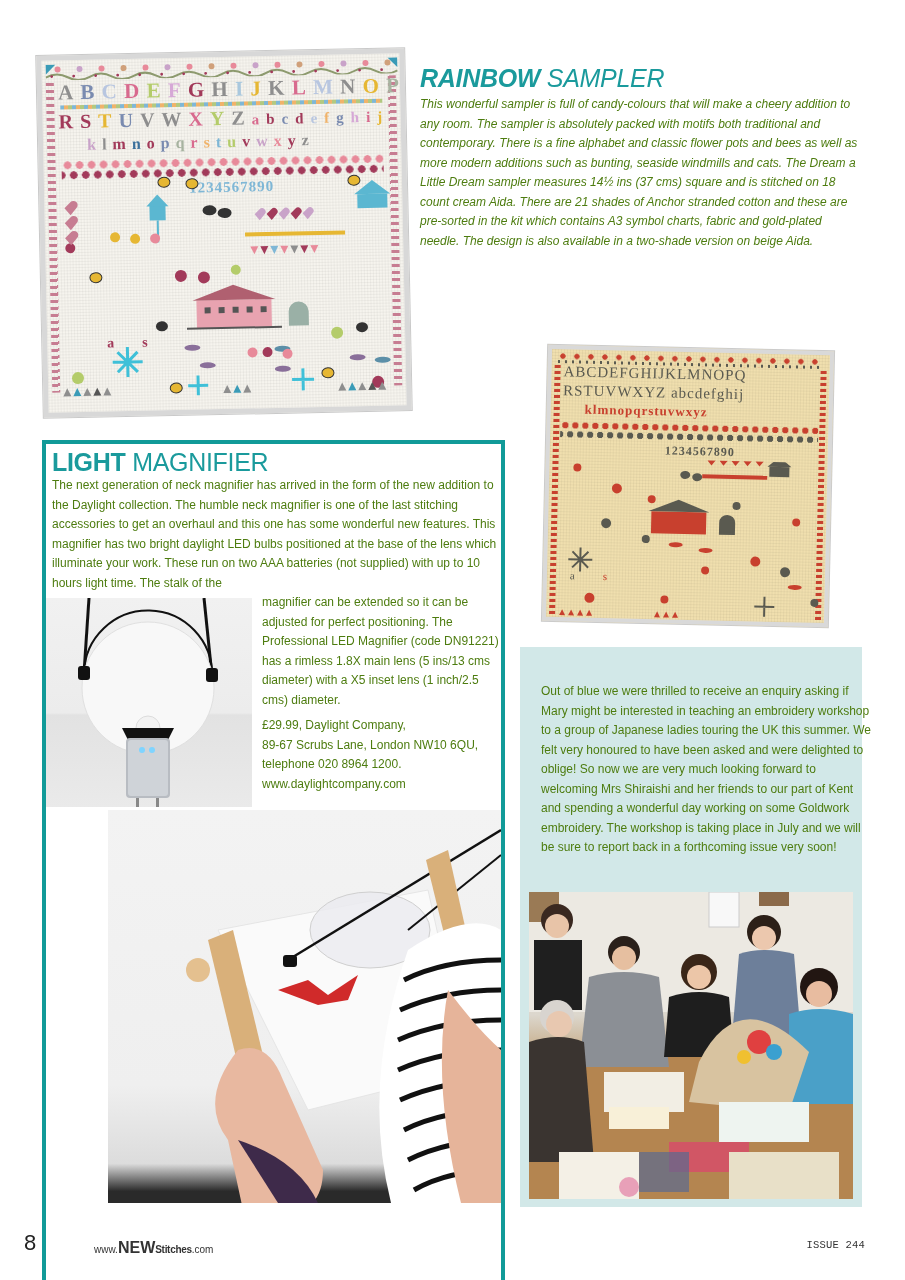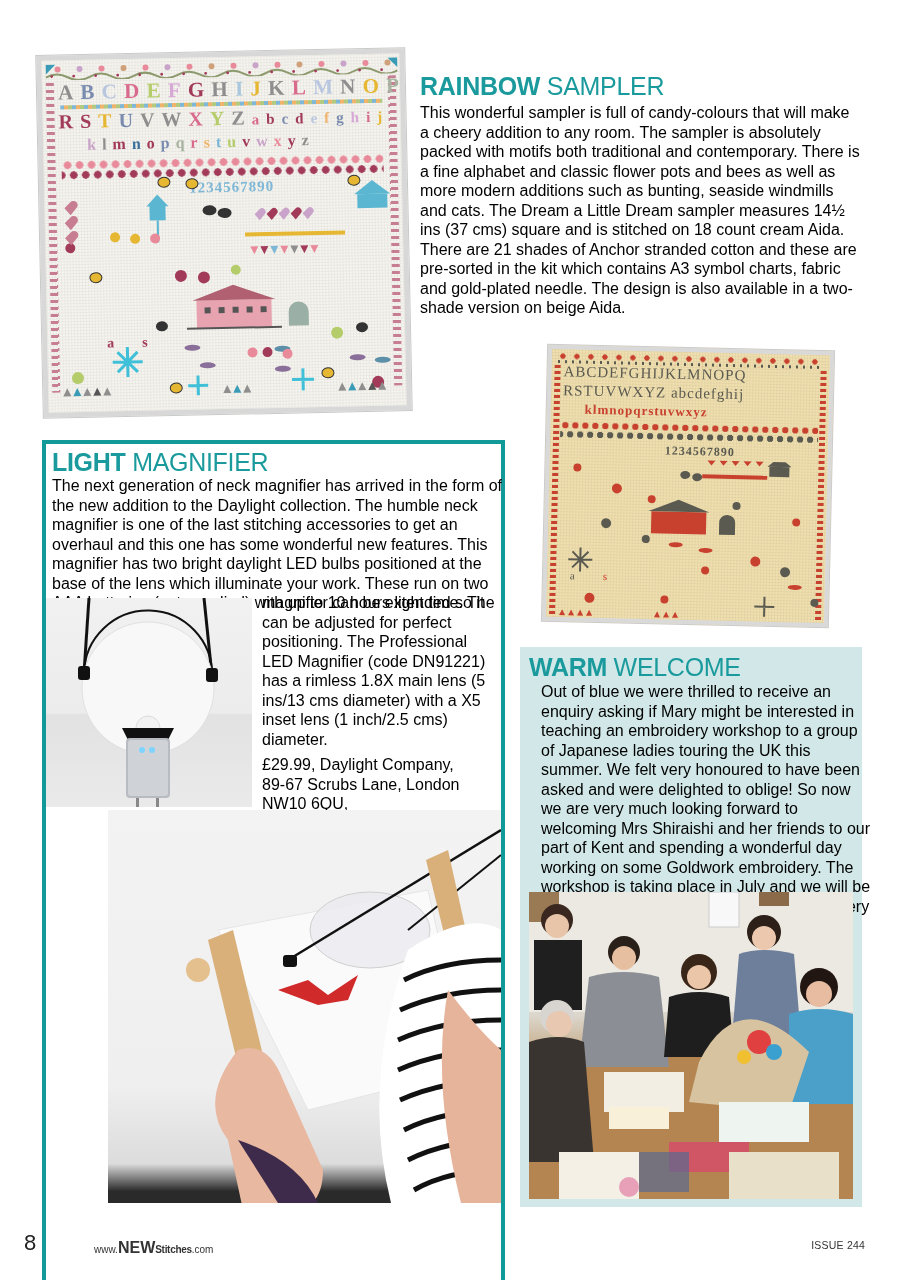--- a/index.html
+++ b/index.html
@@ -1,21 +1,21 @@
 <!DOCTYPE html>
 <html><head>
 <meta charset="utf-8">
 <style>
   * { box-sizing: border-box; margin: 0; padding: 0; }
   html, body { width: 905px; height: 1280px; background: #ffffff; overflow: hidden; }
   body { position: relative; font-family: "Liberation Sans", "DejaVu Sans", sans-serif; color: #3a3a3a; }
 
   .heading { font-size: 25px; line-height: 28px; color: #1a9a9c; letter-spacing: -0.3px; font-weight: normal; }
   .heading b { font-weight: bold; }
-  .body-text { font-size: 16px; line-height: 19.5px; color: #000000; }
+  .body-text { font-size: 12px; line-height: 19.5px; color: #4d7c0f; }
   .body-text p + p { margin-top: 6px; }
 
   
   .sampler1 {
     position: absolute; left: 40px; top: 52px; width: 368px; height: 362px;
     transform: rotate(-1.2deg);
     background: #f6f4ee;
     border: 5px solid #d8d8d8;
     box-shadow: 0 0 0 1px #c9c9c9;
     overflow: hidden;
@@ -35,21 +35,21 @@
       linear-gradient(90deg, rgba(0,0,0,0.04) 1px, transparent 1px);
     background-size: 3px 3px;
   }
   .motif-border { position: absolute; }
   .letters-row { position: absolute; left: 16px; right: 14px; font-family: "Liberation Serif", "DejaVu Serif", serif; font-weight: bold; letter-spacing: 1px; white-space: nowrap; }
   .letters-row span { display: inline-block; }
   .dot-row { position: absolute; left: 18px; right: 18px; display: flex; justify-content: space-between; }
   .motif { position: absolute; }
 
   
-  .rainbow-block { position: absolute; left: 420px; top: 72px; width: 440px; }
+  .rainbow-block { position: absolute; left: 420px; top: 64px; width: 440px; font-style: italic; }
   .rainbow-block .heading { margin-bottom: 3px; }
 
   
   .light-box {
     position: absolute; left: 42px; top: 440px; width: 463px; height: 988px;
     border: 4px solid #119a98; background: #fff;
   }
   .light-box .heading { position: absolute; left: 6px; top: 4px; }
   .light-box .intro { position: absolute; left: 6px; top: 32px; width: 450px; }
   .light-box .side-text { position: absolute; left: 216px; top: 149px; width: 240px; }
@@ -76,21 +76,21 @@
     background: linear-gradient(180deg, #e9e6e0 0%, #dcd7cd 40%, #b8905c 60%, #a27744 100%);
     overflow: hidden;
   }
 
   
   .footer { position: absolute; left: 24px; right: 40px; top: 1228px; height: 30px; }
   .page-num { position: absolute; left: 0; top: 2px; font-size: 22px; color: #222; font-family: "Liberation Sans", sans-serif; }
   .site { position: absolute; left: 70px; top: 11px; font-size: 10px; color: #333; }
   .site b { font-weight: bold; font-size: 16px; }
   .site .big { font-weight: bold; font-size: 10px; letter-spacing: -0.3px; }
-  .issue { position: absolute; right: 0; top: 11px; font-size: 10.5px; color: #333; letter-spacing: 0.2px; }
+  .issue { position: absolute; right: 0; top: 11px; font-size: 10.5px; color: #333; letter-spacing: 0.2px; font-family: Liberation Mono, monospace; }
 </style>
 </head>
 <body>
 
 <div class="sampler1">
   <div class="stitch-grid"></div>
 
   <svg class="motif-border" style="left:4px;top:4px" width="352" height="16" viewBox="0 0 352 16">
     <g>
       <circle cx="12" cy="5" r="3" fill="#e88a9a"></circle>
@@ -465,21 +465,20 @@
             <path d="M300 350 q40 -20 93 -20"></path>
             <path d="M306 380 q35 -20 87 -20"></path>
         </g>
         <path d="M340 180 q30 40 53 60 l0 153 l-40 0 q-30 -120 -13 -213z" fill="#e6b49a"></path>
       </g>
     </svg>
   </div>
 </div>
 
 <div class="warm-box">
-  <h2 class="heading"><b>WARM</b><span> WELCOME</span></h2>
   <p class="body-text text">Out of blue we were thrilled to receive an enquiry asking if Mary might be interested in teaching an embroidery workshop to a group of Japanese ladies touring the UK this summer. We felt very honoured to have been asked and were delighted to oblige! So now we are very much looking forward to welcoming Mrs Shiraishi and her friends to our part of Kent and spending a wonderful day working on some Goldwork embroidery. The workshop is taking place in July and we will be sure to report back in a forthcoming issue very soon!</p>
   <div class="photo-group">
     <svg width="324" height="307" viewBox="0 0 324 307">
       <rect x="0" y="0" width="324" height="120" fill="#ece9e2"></rect>
       <rect x="180" y="0" width="30" height="35" fill="#f8f8f8" stroke="#ccc"></rect>
       <rect x="230" y="0" width="30" height="14" fill="#8b6a4a"></rect>
       <rect x="0" y="0" width="30" height="30" fill="#9a7a55"></rect>
 
       <polygon points="60,170 324,150 324,307 0,307 0,220" fill="#b48550"></polygon>
 

